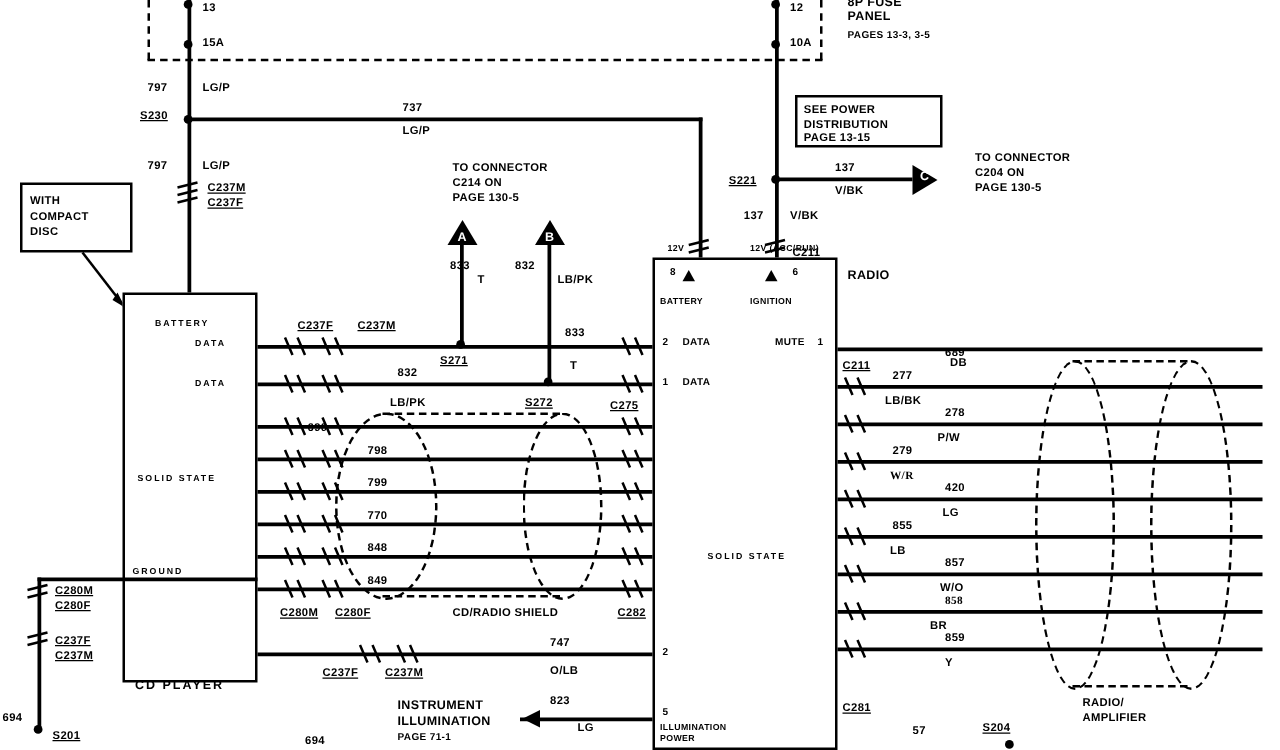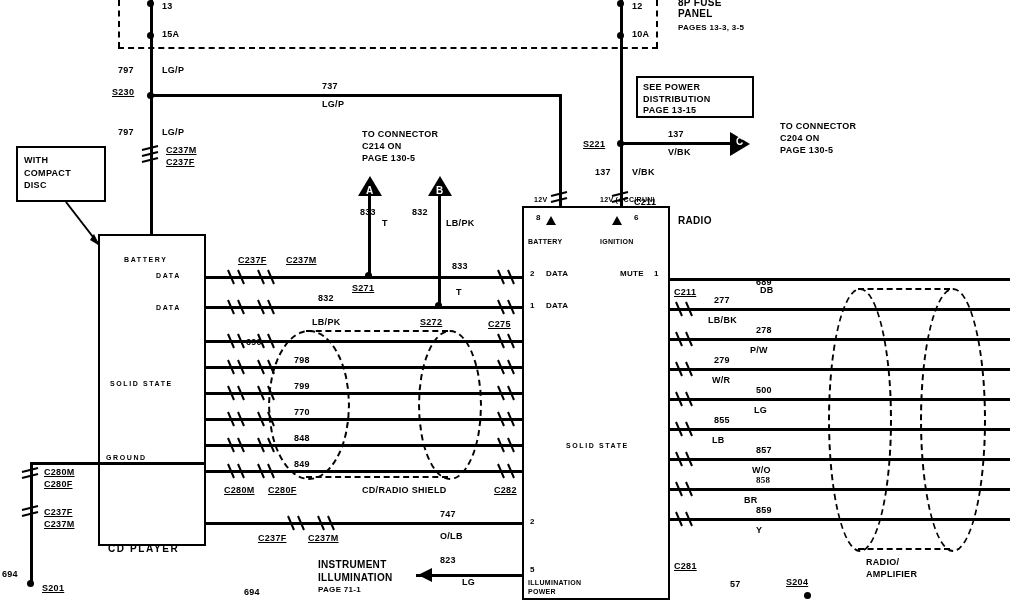--- a/index.html
+++ b/index.html
@@ -247,22 +247,22 @@
   <div class="lbl ul" style="left:674px;top:288px;">C211</div>
   <div class="lbl ul" style="left:674px;top:562px;">C281</div>
 
   <div class="lbl" style="left:756px;top:266px;margin-top:12px;">689</div>
   <div class="lbl" style="left:760px;top:286px;">DB</div>
   <div class="lbl" style="left:714px;top:296px;">277</div>
   <div class="lbl" style="left:708px;top:316px;">LB/BK</div>
   <div class="lbl" style="left:756px;top:326px;">278</div>
   <div class="lbl" style="left:750px;top:346px;">P/W</div>
   <div class="lbl" style="left:714px;top:356px;">279</div>
-  <div class="lbl" style="left:712px;top:376px;">W/R</div>
-  <div class="lbl" style="left:756px;top:386px;">500</div>
+  <div class="lbl" style="left:712px;top:376px;font-family:Liberation Serif, serif;">W/R</div>
+  <div class="lbl" style="left:756px;top:386px;">420</div>
   <div class="lbl" style="left:754px;top:406px;">LG</div>
   <div class="lbl" style="left:714px;top:416px;">855</div>
   <div class="lbl" style="left:712px;top:436px;">LB</div>
   <div class="lbl" style="left:756px;top:446px;">857</div>
   <div class="lbl" style="left:752px;top:466px;">W/O</div>
   <div class="lbl" style="left:756px;top:476px;font-family:Liberation Serif, serif;">858</div>
   <div class="lbl" style="left:712px;top:496px;margin-left:32px;">BR</div>
   <div class="lbl" style="left:756px;top:506px;">859</div>
   <div class="lbl" style="left:756px;top:526px;">Y</div>
 

